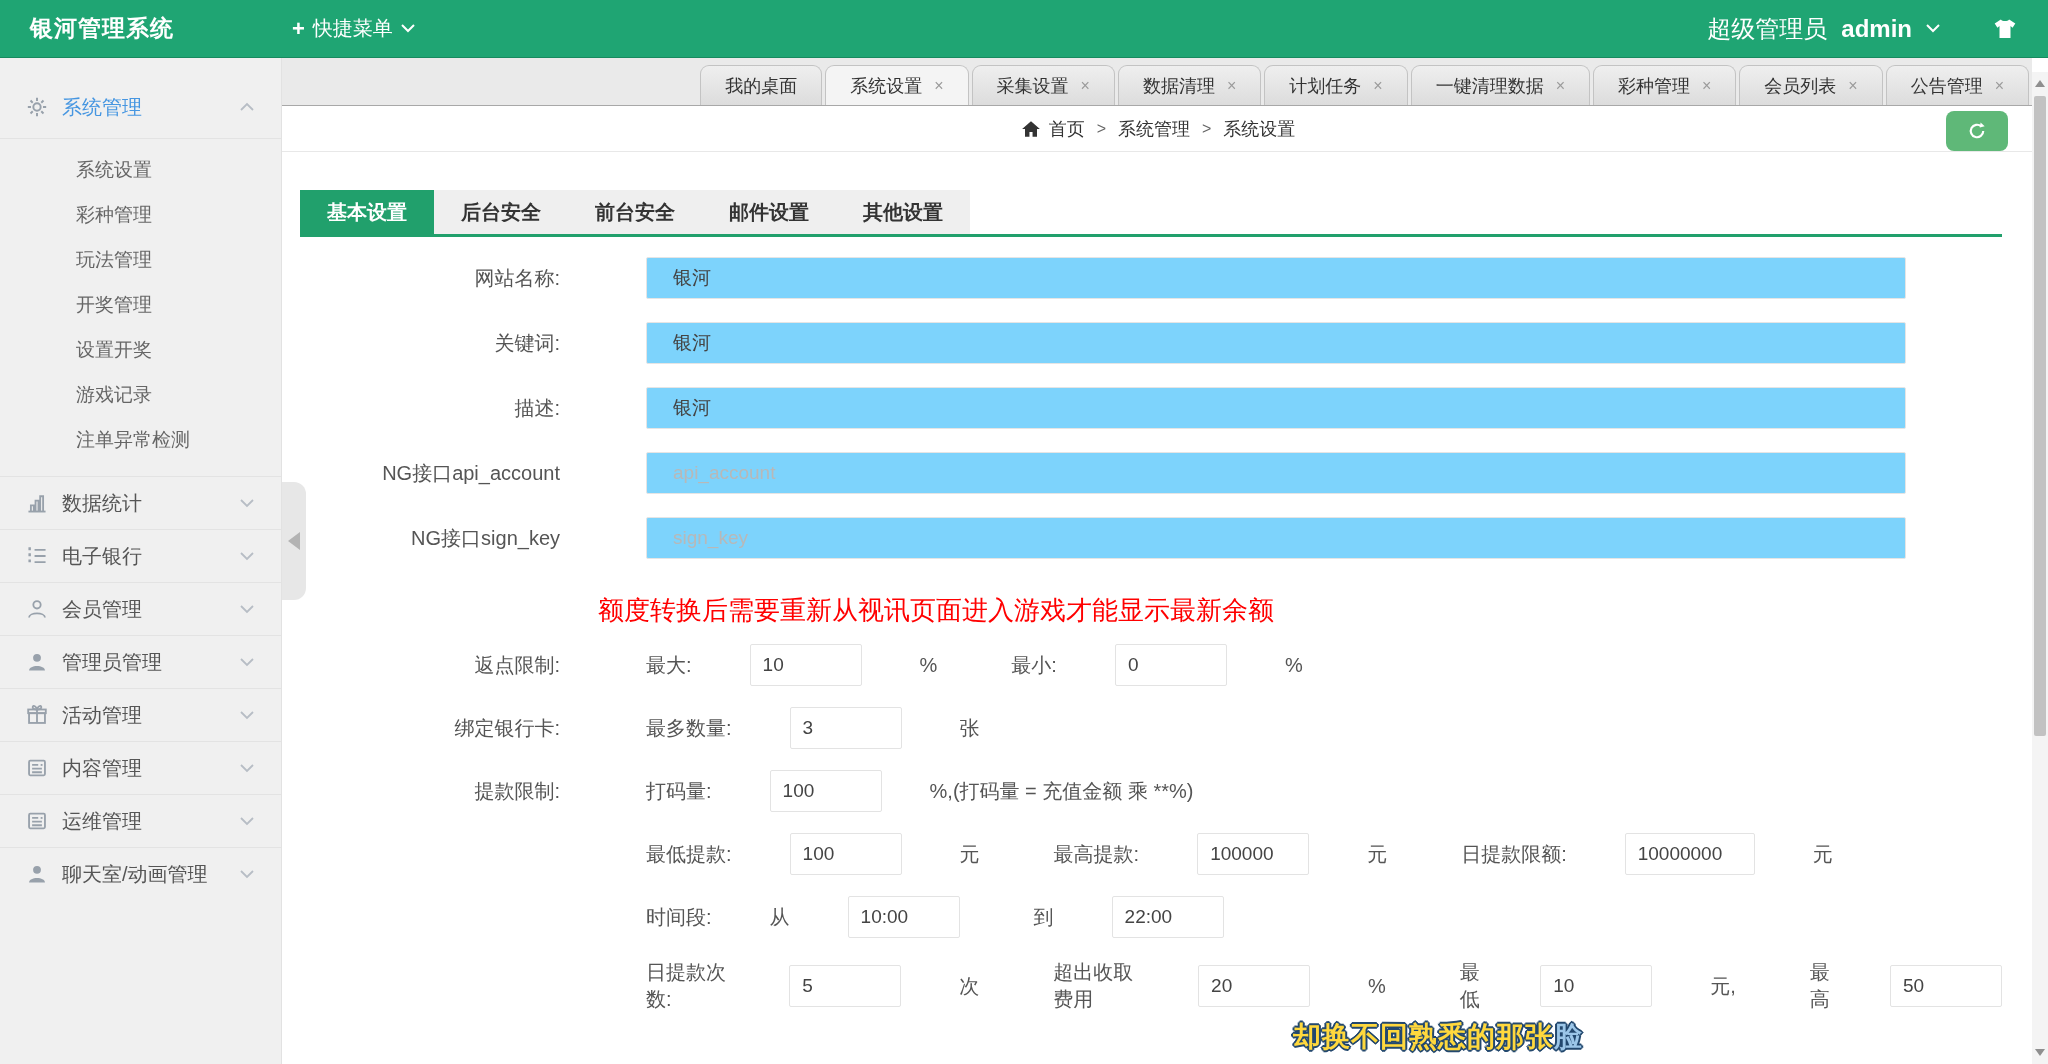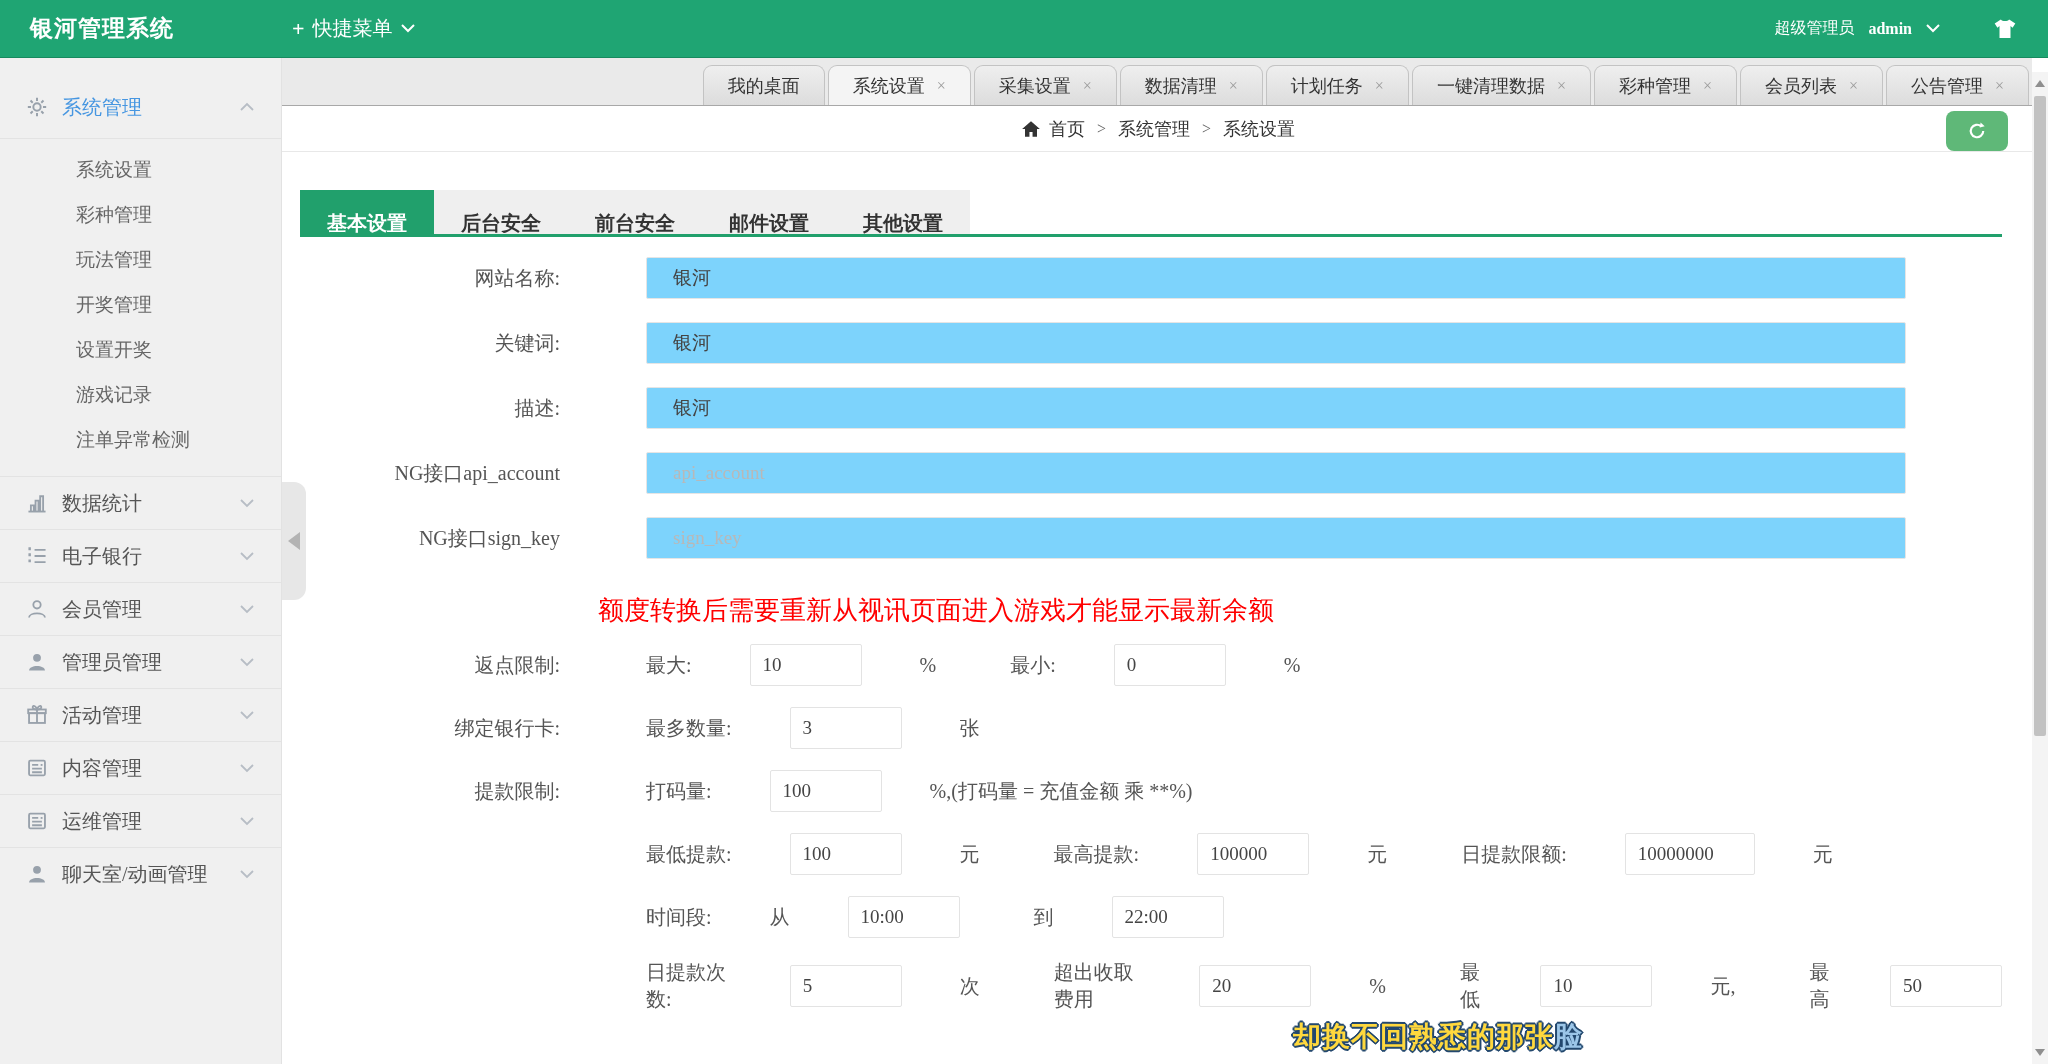--- a/index.html
+++ b/index.html
@@ -1,29 +1,29 @@
 <!DOCTYPE html>
 <html><head>
 <meta charset="utf-8">
 <style>
   * { box-sizing: border-box; margin: 0; padding: 0; }
   html,body { width:2048px; height:1064px; overflow:hidden; }
   body { font-family:"Liberation Sans","DejaVu Sans",sans-serif; background:#fff; position:relative; }
 
-  .page { position:relative; width:2048px; height:1064px; overflow:hidden;font-family:Liberation Serif, serif; }
+  .page { position:relative; width:2048px; height:1064px; overflow:hidden; }
 
   
   .topbar { position:absolute; left:0; top:0; width:2048px; height:58px;
     background:#1fa573; border-bottom:1px solid #178a5f;
     display:flex; align-items:center; color:#fff; z-index:30; }
   .brand { margin-left:30px; font-size:23px; font-weight:bold; letter-spacing:1px; }
   .quick-menu { margin-left:118px; font-size:20px; display:flex; align-items:center; gap:8px; cursor:pointer; }
   .quick-menu .plus { font-size:22px; font-weight:bold; }
   .topbar-spacer { flex:1; }
-  .user-area { display:flex; align-items:center; gap:14px; margin-right:34px; font-size:16px; }
+  .user-area { display:flex; align-items:center; gap:14px; margin-right:34px; font-size:24px; }
   .user-area .uname { font-weight:bold; }
   .caret-down-white { width:14px; height:9px; display:inline-block; }
   .shirt { margin-left:18px; display:flex; align-items:center; }
 
   
   .sidebar { position:absolute; left:0; top:58px; width:282px; height:1006px;
     background:#f0f0f0; border-right:1px solid #e2e2e2; padding-top:18px; z-index:10; }
   .side-group { height:62px; display:flex; align-items:center; padding:0 26px; cursor:pointer; }
   .side-group .g-label { flex:1; margin-left:14px; font-size:20px; color:#555; }
   .side-group.active .g-label { color:#4696e1; }
@@ -57,21 +57,21 @@
   .crumbbar .home-ic { width:20px; height:18px; margin-right:8px; }
   .crumb { font-size:18px; color:#333; }
   .crumb-sep { font-size:16px; color:#666; margin:0 12px; }
   .refresh-btn { position:absolute; right:24px; top:5px; width:62px; height:40px;
     background:#5fb878; border:none; border-radius:8px; display:flex; align-items:center; justify-content:center; cursor:pointer; }
 
   
   .content { padding:0 30px 0 18px; position:relative; }
 
   .subtabs { margin-top:38px; border-bottom:3px solid #21a06c; display:flex; }
-  .subtab { height:44px; line-height:44px; padding:11px 27px; background:#efefef;
+  .subtab { height:44px; line-height:44px; padding:0 27px; background:#efefef;
     font-size:20px; font-weight:bold; color:#333; cursor:pointer;text-align:center; }
   .subtab.active { background:#21a06c; color:#fff; }
 
   
   .form { margin-top:20px; }
   .frow { display:flex; align-items:center; margin-bottom:23px;gap:48px; }
   .flabel { width:260px; flex:none; text-align:right; font-size:20px; color:#555; margin-right:38px; }
   .big-input { width:1260px; height:42px; border:1px solid #e5e5e5; border-radius:2px;
     font-size:19px; color:#444; padding:0 26px; outline:none; background:#7dd3fc; font-family:inherit; }
   .big-input::placeholder { color:#b8b8b8; }

